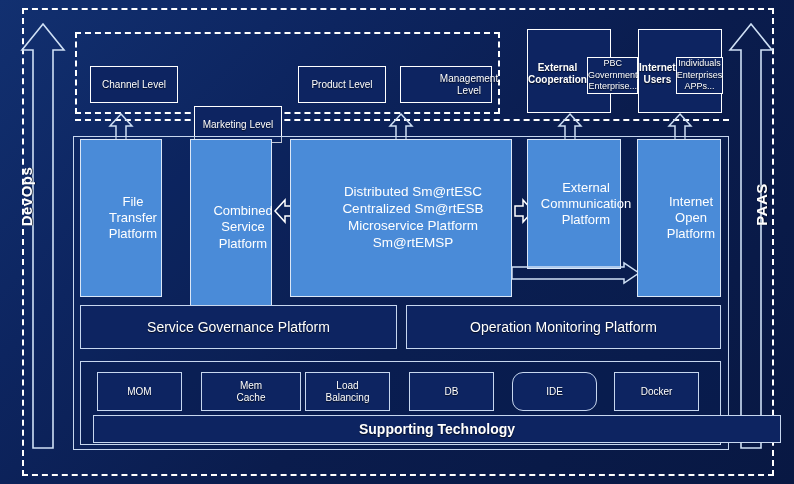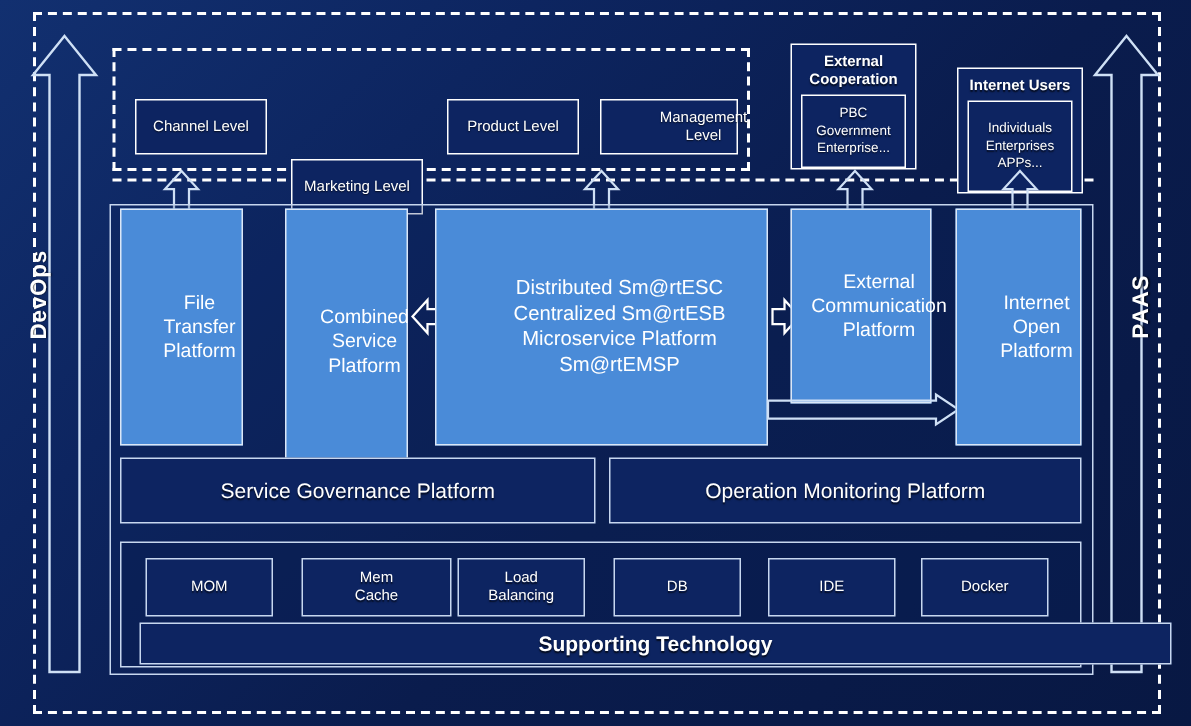--- a/index.html
+++ b/index.html
@@ -63,21 +63,21 @@
     display:flex;align-items:center;justify-content:center;
     color:#ffffff;font-size:10px;font-weight:normal;
     text-align:center;line-height:1.15;
     text-shadow:0 1px 1px rgba(0,0,0,.7);
   }
 
   
   .actor-box{
     border:1.5px solid #ffffff;
     background:#0d2461;
-    display:flex;flex-direction:column;align-items:center;
+    display:flex;flex-direction:row;align-items:center;
     padding-top:6px;box-sizing:border-box;
   }
   .actor-title{
     color:#ffffff;font-size:10px;font-weight:bold;text-align:center;
     line-height:1.2;text-shadow:0 1px 1px rgba(0,0,0,.7);
   }
   .actor-inner{
     margin-top:3px;width:84%;flex:1;
     border:1.5px solid #ffffff;background:#0d2461;
     display:flex;align-items:center;justify-content:center;
@@ -157,21 +157,21 @@
 
   <div class="abs actor-box" style="left:527px;top:29px;width:84px;height:84px;">
     <div class="actor-title">
       <span>External Cooperation</span>
     </div>
     <div class="actor-inner">
       <span>PBC Government Enterprise...</span>
     </div>
   </div>
 
-  <div class="abs actor-box" style="left:638px;top:29px;width:84px;height:84px;margin-top:16px;">
+  <div class="abs actor-box" style="left:638px;top:29px;width:84px;height:84px;">
     <div class="actor-title">
       <span>Internet Users</span>
     </div>
     <div class="actor-inner">
       <span>Individuals Enterprises APPs...</span>
     </div>
   </div>
 
   <div class="abs arrow-svg" style="left:108px;top:113px;">
     <svg width="26" height="30" viewBox="0 0 26 30">
@@ -270,21 +270,21 @@
   </div>
   <div class="abs tech-box" style="left:305px;top:372px;width:85px;height:39px;">
     <div>
       <div>Load</div>
       <div>Balancing</div>
     </div>
   </div>
   <div class="abs tech-box" style="left:409px;top:372px;width:85px;height:39px;">
     <span>DB</span>
   </div>
-  <div class="abs tech-box" style="left:512px;top:372px;width:85px;height:39px;">
+  <div class="abs tech-box" style="left:512px;top:372px;width:85px;height:39px;border-radius:11px;">
     <span>IDE</span>
   </div>
   <div class="abs tech-box" style="left:614px;top:372px;width:85px;height:39px;">
     <span>Docker</span>
   </div>
 
   <div class="abs support-bar" style="left:93px;top:415px;width:688px;height:28px;">Supporting Technology</div>
 
 </div>
 

